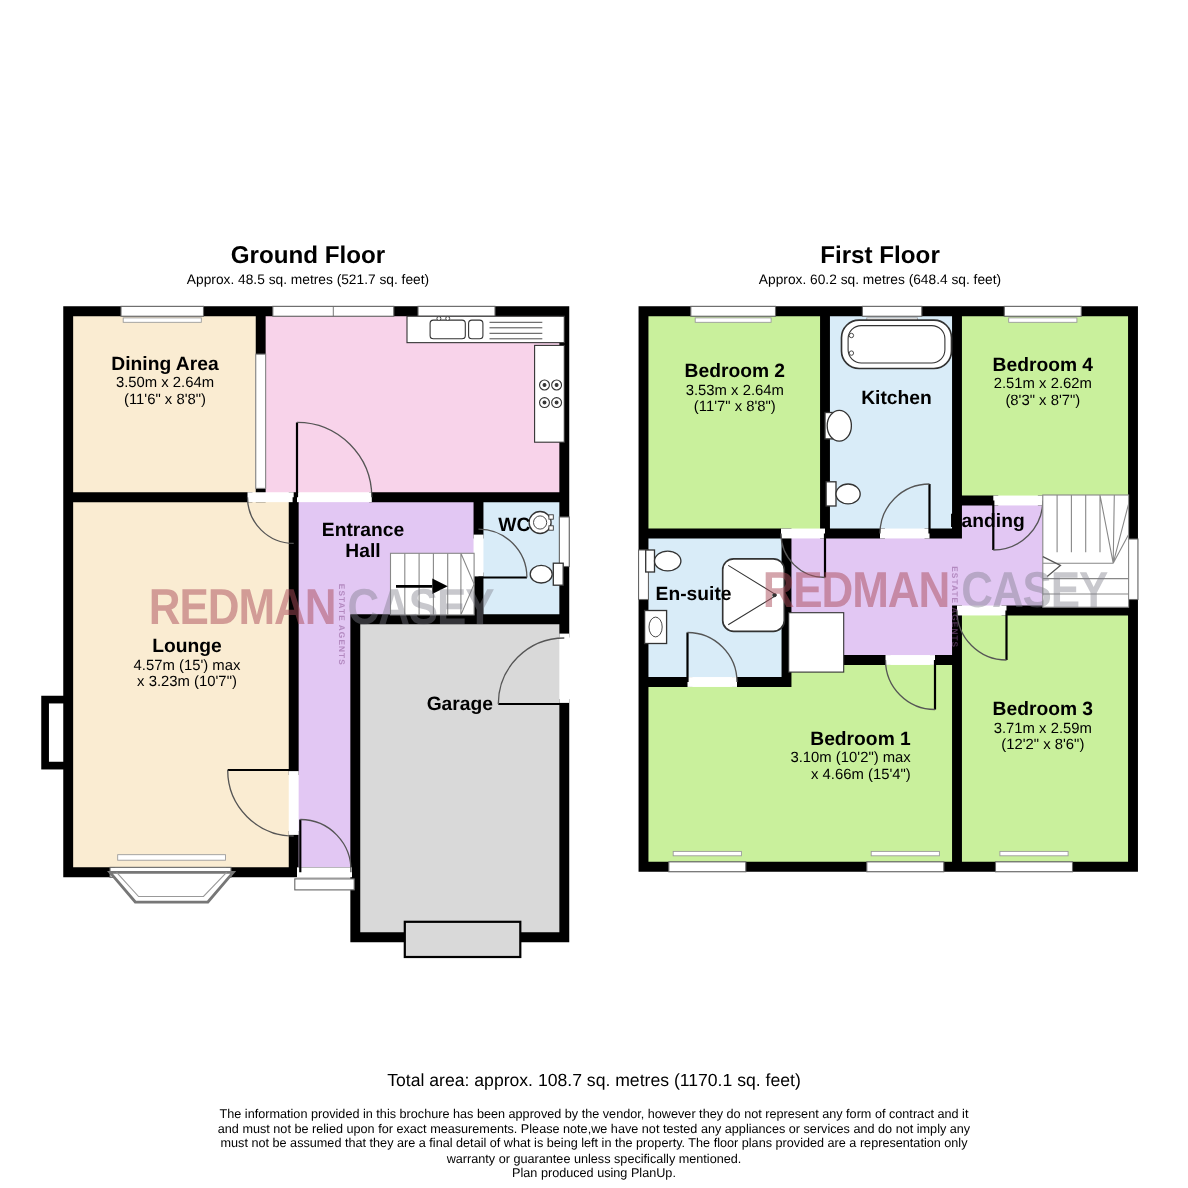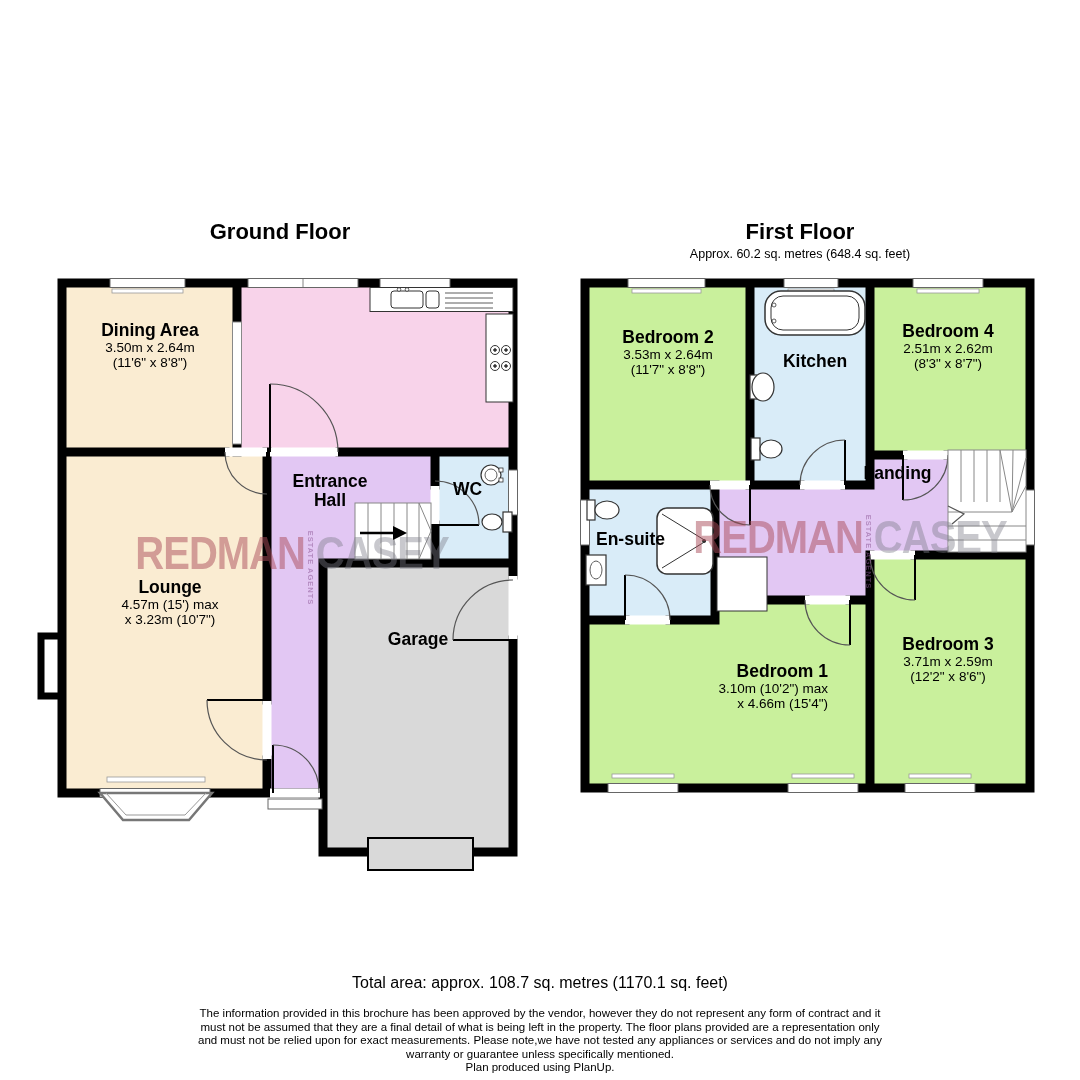--- a/index.html
+++ b/index.html
@@ -28,20 +28,21 @@
   }
   .total-area{position:absolute;top:974px;left:0;width:1080px;text-align:center;font-size:16px;z-index:20;}
   .disclaimer{position:absolute;top:1007px;left:0;width:1080px;text-align:center;font-size:11.5px;line-height:13.5px;z-index:20;}
   .disclaimer div{white-space:nowrap;}
 </style>
 </head>
 <body>
 
 <div class="floor-title" style="left:35px;top:220px;width:490px;">
   <div class="ft-name">Ground Floor</div>
+  <div class="ft-sub">Approx. 48.5 sq. metres (521.7 sq. feet)</div>
 </div>
 <div class="floor-title" style="left:560px;top:220px;width:480px;">
   <div class="ft-name">First Floor</div>
   <div class="ft-sub">Approx. 60.2 sq. metres (648.4 sq. feet)</div>
 </div>
 
 <div class="plan" style="left:35px;top:272px;width:490px;height:600px;">
   <svg width="490" height="600" viewBox="-20 0 490 600">
 
     <rect x="7" y="11" width="175" height="169" fill="#faecd2"></rect>
@@ -147,21 +148,21 @@
     <div class="room-dims">(11'6" x 8'8")</div>
   </div>
   <div class="room-label" style="left:55px;top:306px;width:160px;">
     <div class="room-name">Lounge</div>
     <div class="room-dims">4.57m (15') max</div>
     <div class="room-dims">x 3.23m (10'7")</div>
   </div>
   <div class="room-label" style="left:245px;top:200px;width:100px;">
     <div class="room-name">Entrance Hall</div>
   </div>
-  <div class="room-label" style="left:405px;top:208px;width:55px;">
+  <div class="room-label" style="left:405px;top:196px;width:55px;">
     <div class="room-name">WC</div>
   </div>
   <div class="room-label" style="left:318px;top:358px;width:130px;">
     <div class="room-name">Garage</div>
   </div>
 
   <div class="watermark" style="left:257px;top:296px;">
     <span class="wm-big wm-red">REDMAN</span>
     <span class="wm-vert">ESTATE AGENTS</span>
     <span class="wm-big wm-gray">CASEY</span>
@@ -294,17 +295,17 @@
   <div class="watermark" style="left:290px;top:280px;">
     <span class="wm-big wm-red">REDMAN</span>
     <span class="wm-vert">ESTATE AGENTS</span>
     <span class="wm-big wm-gray">CASEY</span>
   </div>
 </div>
 
 <div class="total-area">Total area: approx. 108.7 sq. metres (1170.1 sq. feet)</div>
 <div class="disclaimer">
   <div>The information provided in this brochure has been approved by the vendor, however they do not represent any form of contract and it</div>
+  <div>and must not be relied upon for exact measurements. Please note,we have not tested any appliances or services and do not imply any</div>
   <div>must not be assumed that they are a final detail of what is being left in the property. The floor plans provided are a representation only</div>
-  <div>and must not be relied upon for exact measurements. Please note,we have not tested any appliances or services and do not imply any</div>
   <div>warranty or guarantee unless specifically mentioned.</div>
   <div>Plan produced using PlanUp.</div>
 </div>
 
 </body></html>

